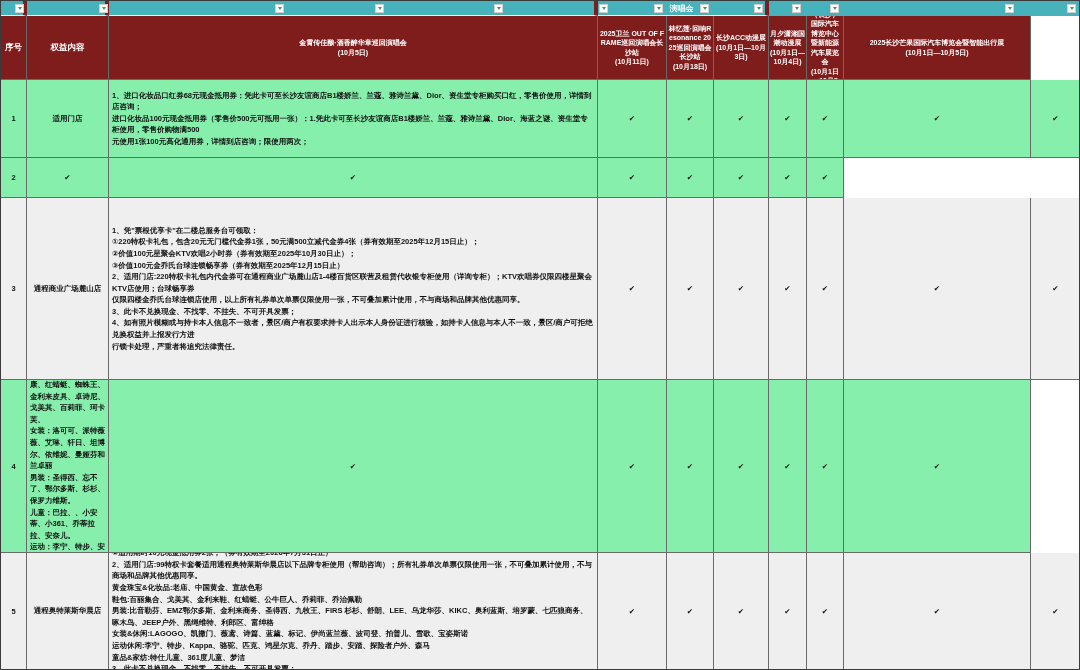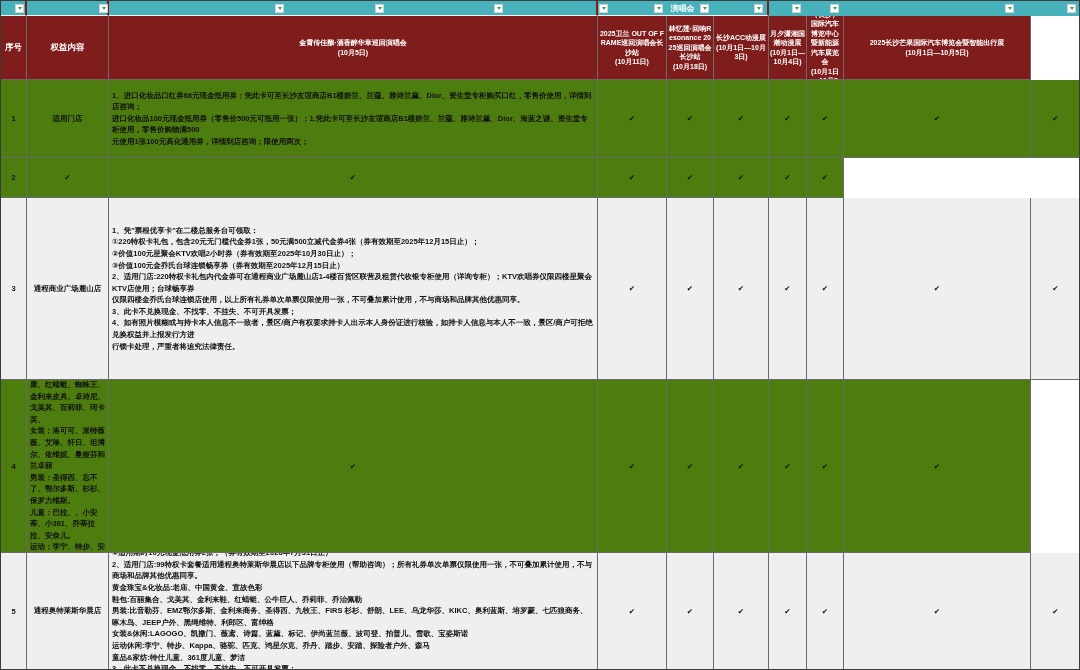--- a/index.html
+++ b/index.html
@@ -2,36 +2,36 @@
 <html><head>
 <meta charset="utf-8">
 <style>
   html,body{margin:0;padding:0;background:#ffffff;}
   body{font-family:"Liberation Sans","DejaVu Sans",sans-serif;color:#111;}
   .sheet{position:relative;width:1078px;height:668px;border:1px solid #3b3b3b;background:#fff;overflow:hidden;}
   .row{display:grid;grid-template-columns:26px 82px 489px 69px 47px 55px 38px 37px 187px 50px;}
   .c{box-sizing:border-box;border-right:1px solid #6a6a6a;border-bottom:1px solid #6a6a6a;overflow:hidden;}
   
   .grouprow{height:15px;position:relative;background:#47b2bc;}
-  .grouprow .c{background:#47b2bc;border-right:2px solid #7f1d1d;border-bottom:1px solid #e8f4f5;
+  .grouprow .c{background:#47b2bc;border-right:4px solid #7f1d1d;border-bottom:1px solid #e8f4f5;
     display:flex;align-items:center;justify-content:center;color:#fff;font-weight:bold;font-size:8px;}
   .span3{grid-column:span 3;}
   .span4{grid-column:span 4;}
   .headrow{height:64px;}
   .headrow .c{background:#7f1d1d;color:#fff;font-weight:bold;font-size:7px;line-height:9.5px;
     display:flex;align-items:center;justify-content:center;text-align:center;
     white-space:pre-line;word-break:break-all;padding:1px;}
   .headrow .c.big{font-size:8.5px;}
   
   .fbtn{position:absolute;top:3px;width:9px;height:9px;background:#fff;border:1px solid #cfcfcf;
     box-sizing:border-box;display:flex;align-items:center;justify-content:center;}
   .fbtn i{display:block;width:0;height:0;border-left:2.5px solid transparent;border-right:2.5px solid transparent;
     border-top:3.5px solid #3d9a68;}
   
-  .datarow .c{background:#4d7c0f;font-size:7.5px;}
+  .datarow .c{background:#86efac;font-size:7.5px;}
   .datarow.alt .c{background:#efefef;}
   .r1{height:78px;} .r2{height:40px;} .r3{height:182px;} .r4{height:173px;} .r5{height:117px;}
   .num,.partner{display:flex;align-items:center;justify-content:center;font-weight:bold;font-size:8px;text-align:center;}
   .benefits{display:flex;align-items:center;}
   .benefits>div{white-space:pre-line;font-weight:bold;font-size:7.5px;line-height:11.6px;
     padding:2px 3px;word-break:break-all;width:100%;}
   .chk{display:flex;align-items:center;justify-content:center;font-size:8px;font-weight:bold;color:#111;}
 </style>
 </head>
 <body>

